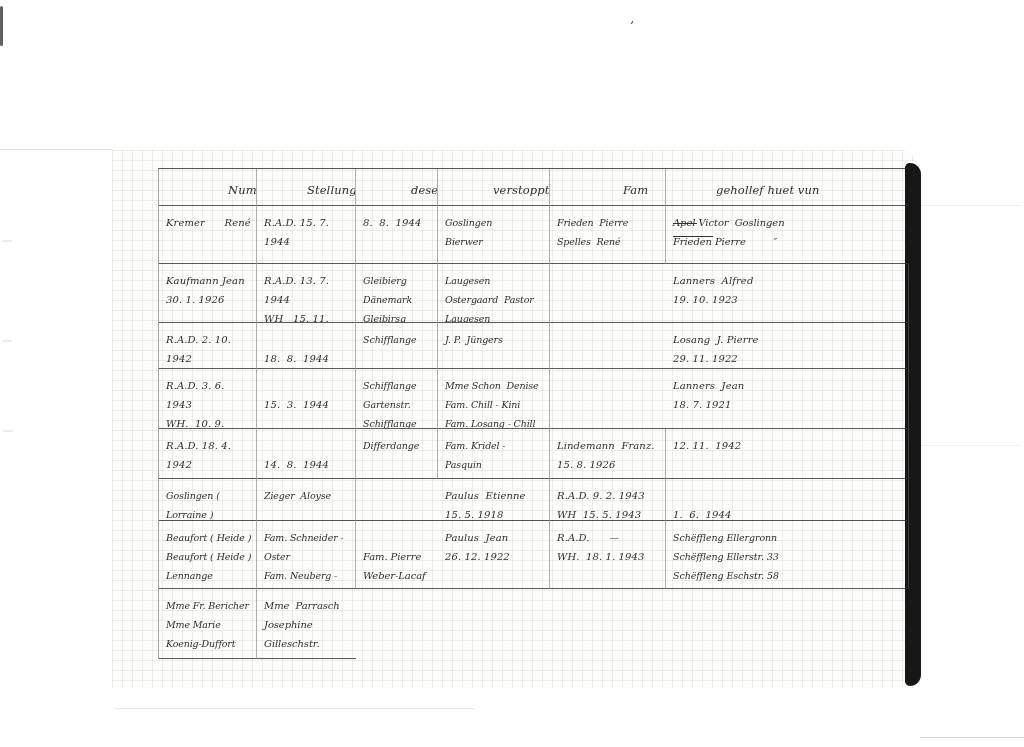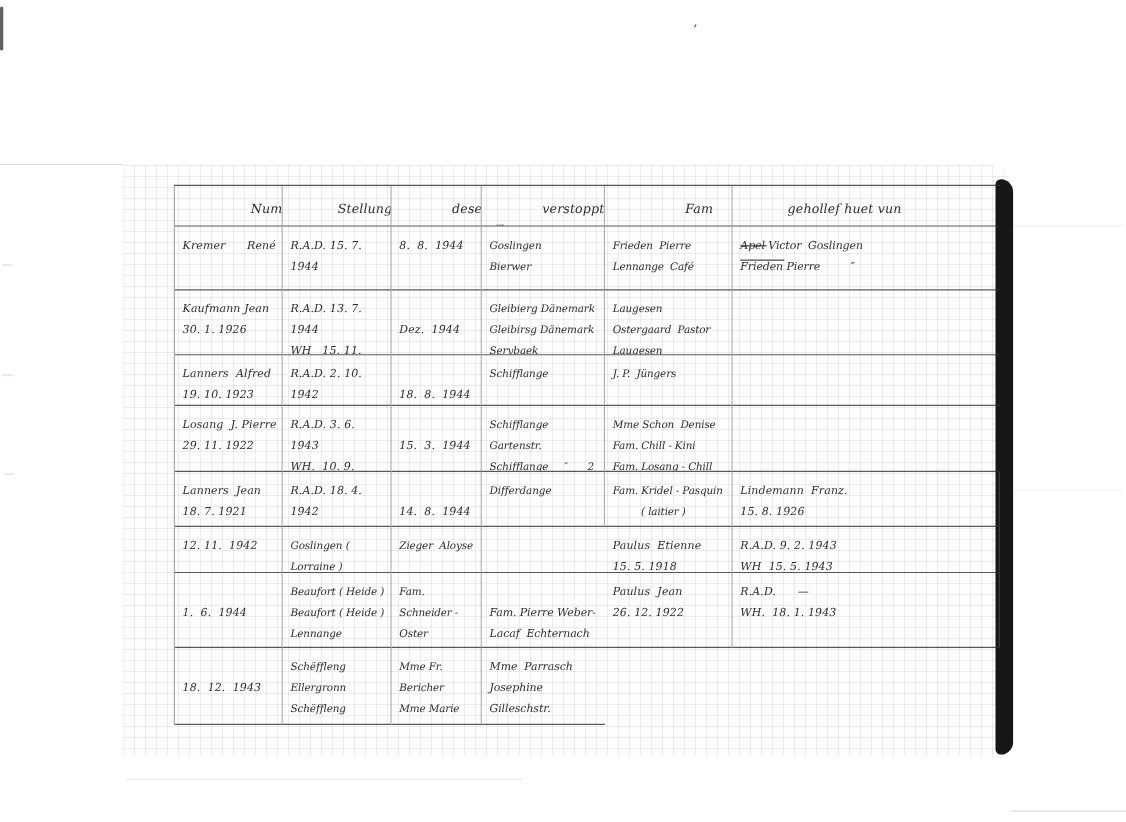--- a/index.html
+++ b/index.html
@@ -78,34 +78,32 @@
   <div class="c hdr ind2"><span class="hw">verstoppt Zu</span></div>
   <div class="c hdr ind3"><span class="hw">Fam</span></div>
   <div class="c hdr noR"><span class="hw">gehollef huet vun</span></div>
 
   <div class="c"><span class="hw">Kremer      René</span></div>
   <div class="c"><span class="hw">R.A.D. 15. 7. 1944</span></div>
   <div class="c"><span class="hw">8.  8.  1944</span></div>
   <div class="c col4"><span class="hw">Goslingen
 Bierwer</span></div>
   <div class="c col5"><span class="hw">Frieden  Pierre
-Lennange  Café</span></div>
+Spelles  René</span></div>
   <div class="c col6 noR">
     <span class="hw">Apel Victor  Goslingen
 Frieden Pierre         ″</span>
     <i class="underline-mark u1"></i>
     <i class="underline-mark u2"></i>
   </div>
 
   <div class="c"><span class="hw">Kaufmann Jean
 30. 1. 1926</span></div>
   <div class="c"><span class="hw">R.A.D. 13. 7. 1944
 WH   15. 11. 1944</span></div>
-  <div class="c"><span class="hw">
-Dez.  1944</span></div>
   <div class="c col4"><span class="hw">Gleibierg Dänemark
 Gleibirsg Dänemark
 Serybaek</span></div>
   <div class="c col5"><span class="hw">Laugesen
 Ostergaard  Pastor
 Laugesen</span></div>
   <div class="c col6 noR"><span class="hw"></span></div>
 
   <div class="c"><span class="hw">Lanners  Alfred
 19. 10. 1923</span></div>
@@ -162,22 +160,20 @@
 Fam. Neuberg - Schneider
 Fam. Müller - Ludwig
 Fam. Erpelding</span></div>
   <div class="c col6 noR"><span class="hw">
 Fam. Pierre Weber-Lacaf  Echternach (Hotel du Parc)</span></div>
 
   <div class="c"><span class="hw">Paulus  Jean
 26. 12. 1922</span></div>
   <div class="c"><span class="hw">R.A.D.      —
 WH.  18. 1. 1943</span></div>
-  <div class="c"><span class="hw">
-18.  12.  1943</span></div>
   <div class="c col4"><span class="hw">Schëffleng Ellergronn
 Schëffleng Ellerstr. 33
 Schëffleng Eschstr. 58</span></div>
   <div class="c col5"><span class="hw">Mme Fr. Bericher
 Mme Marie Koenig-Duffort
 Fam. Schmit  Jean</span></div>
   <div class="c col6 noR"><span class="hw">Mme  Parrasch  Josephine    Gilleschstr.  Schëffleng
 Mr.   Schmit    Jean           Eschstr. 58       ″
 Mr.   Haas      Jean                               ″
 Mr.   Clesen    Jos           Libérationsstr.   ″</span></div>

